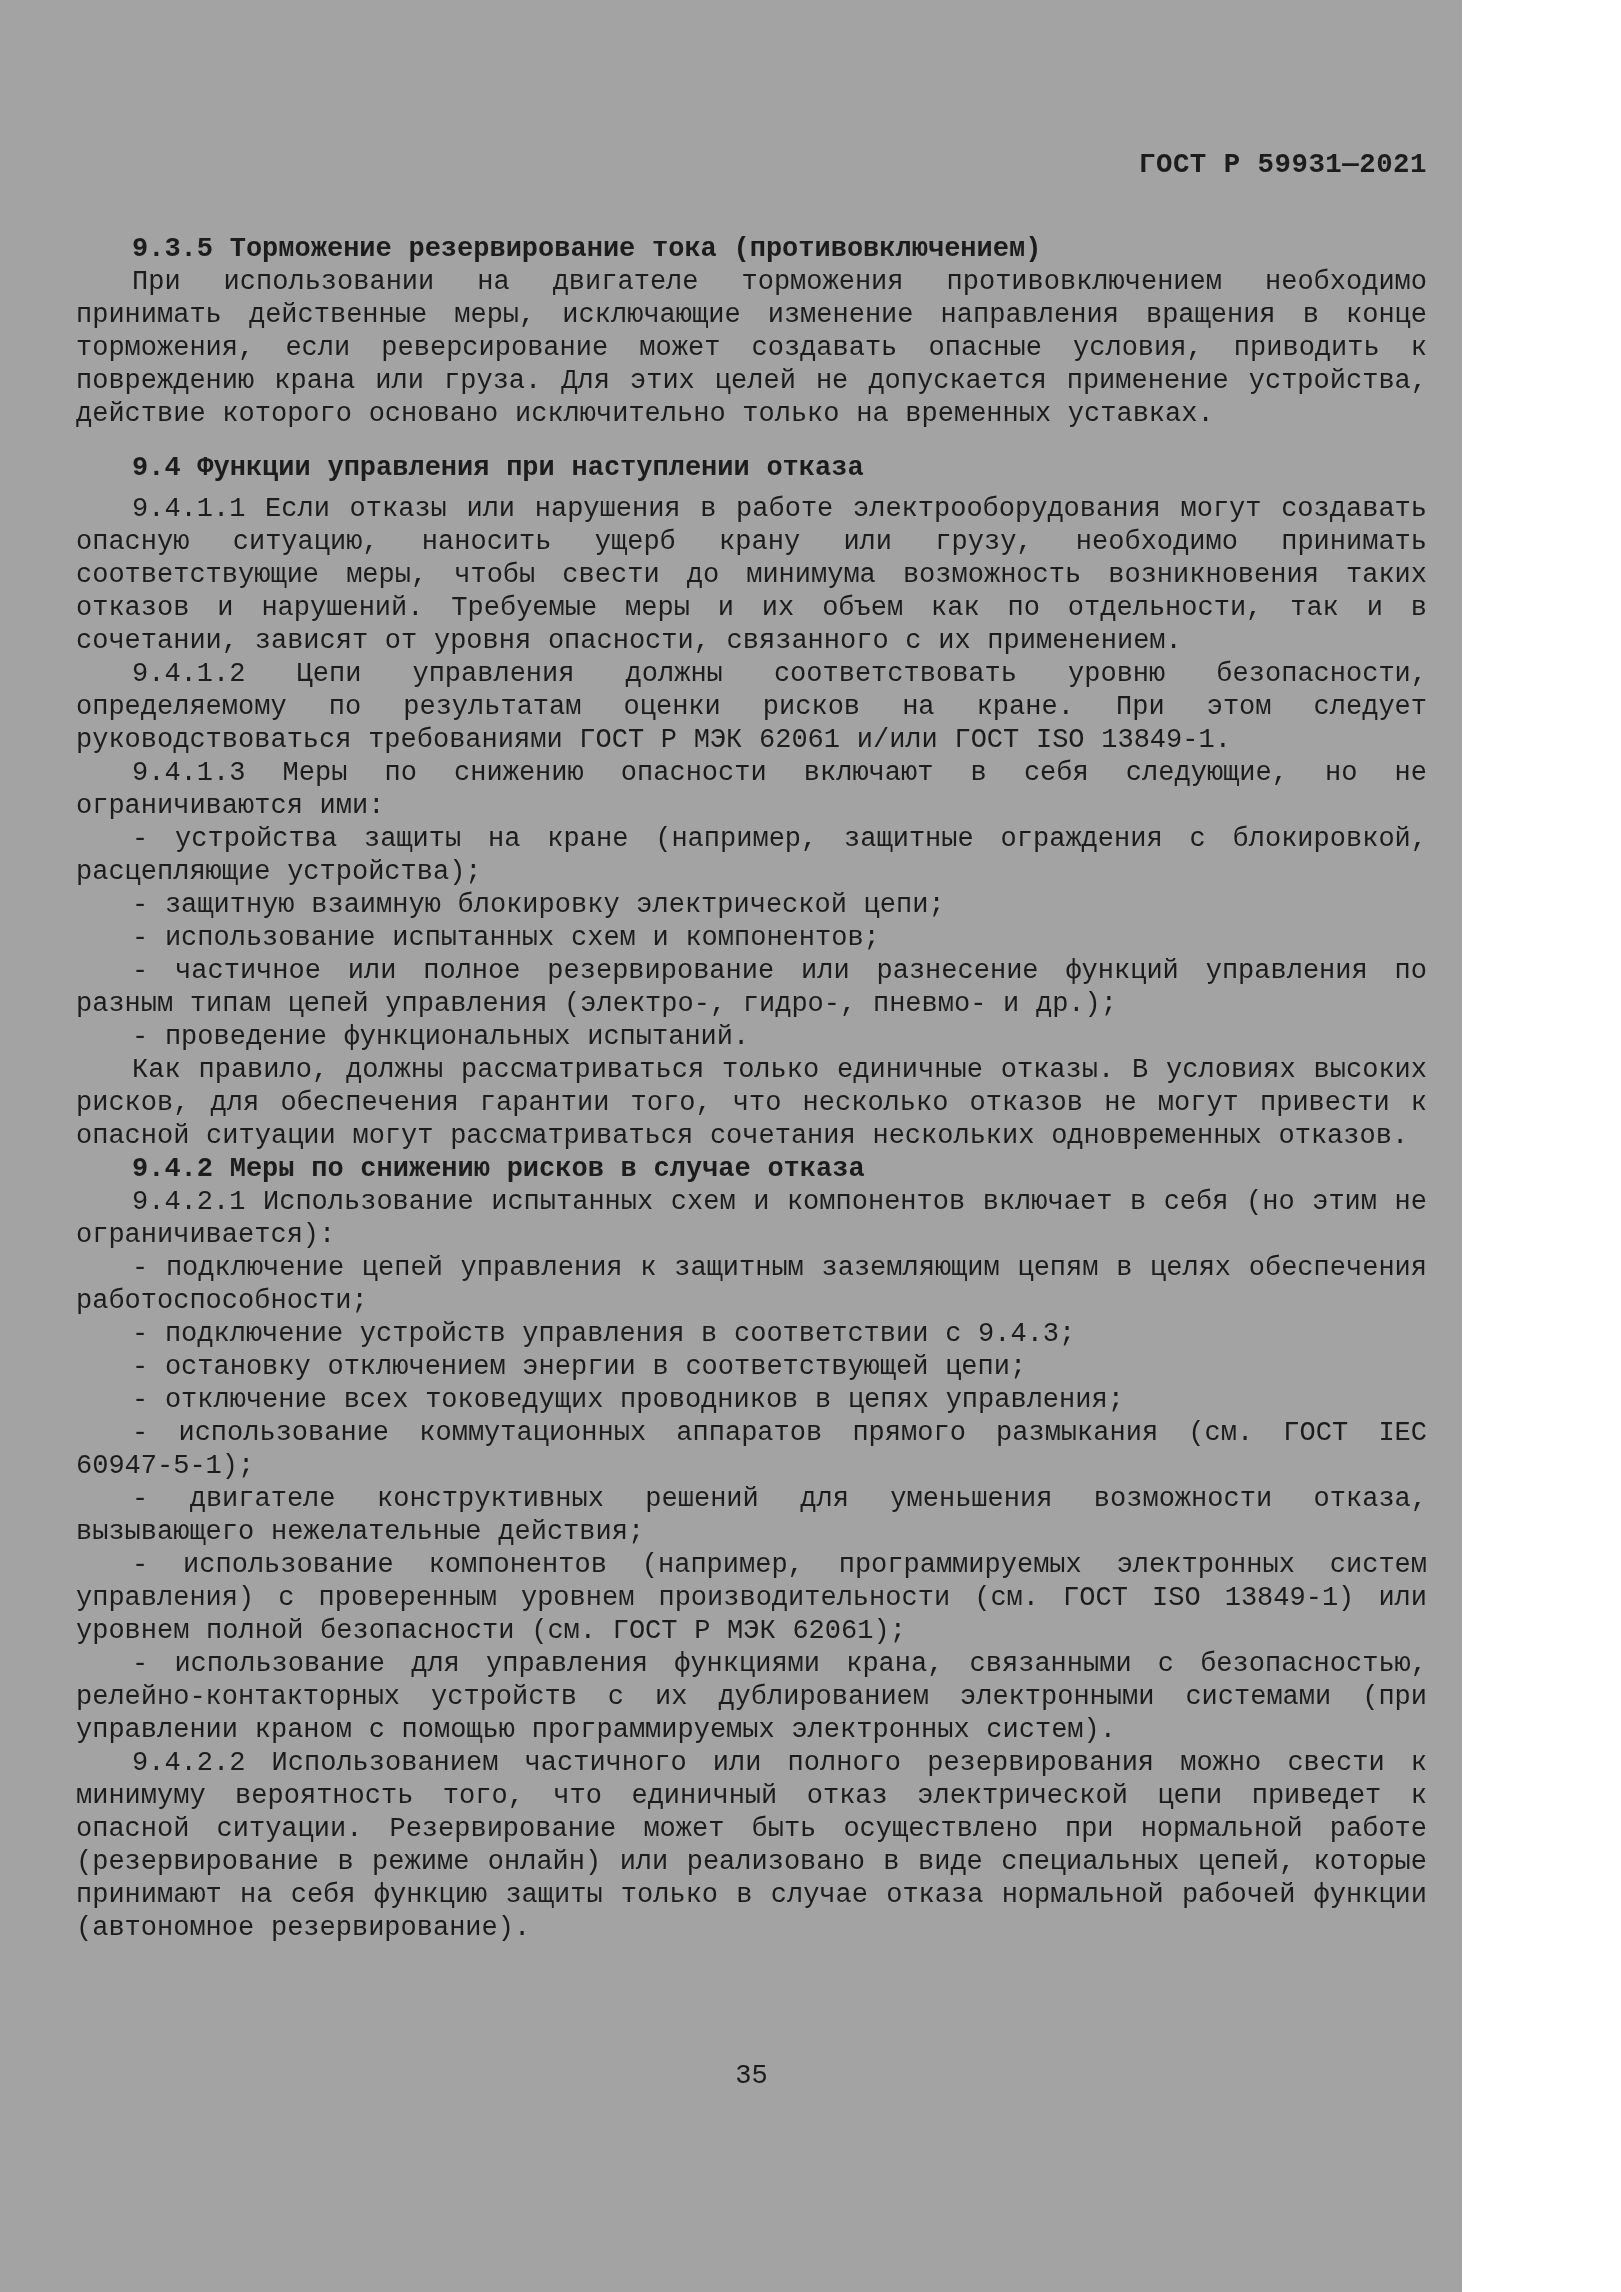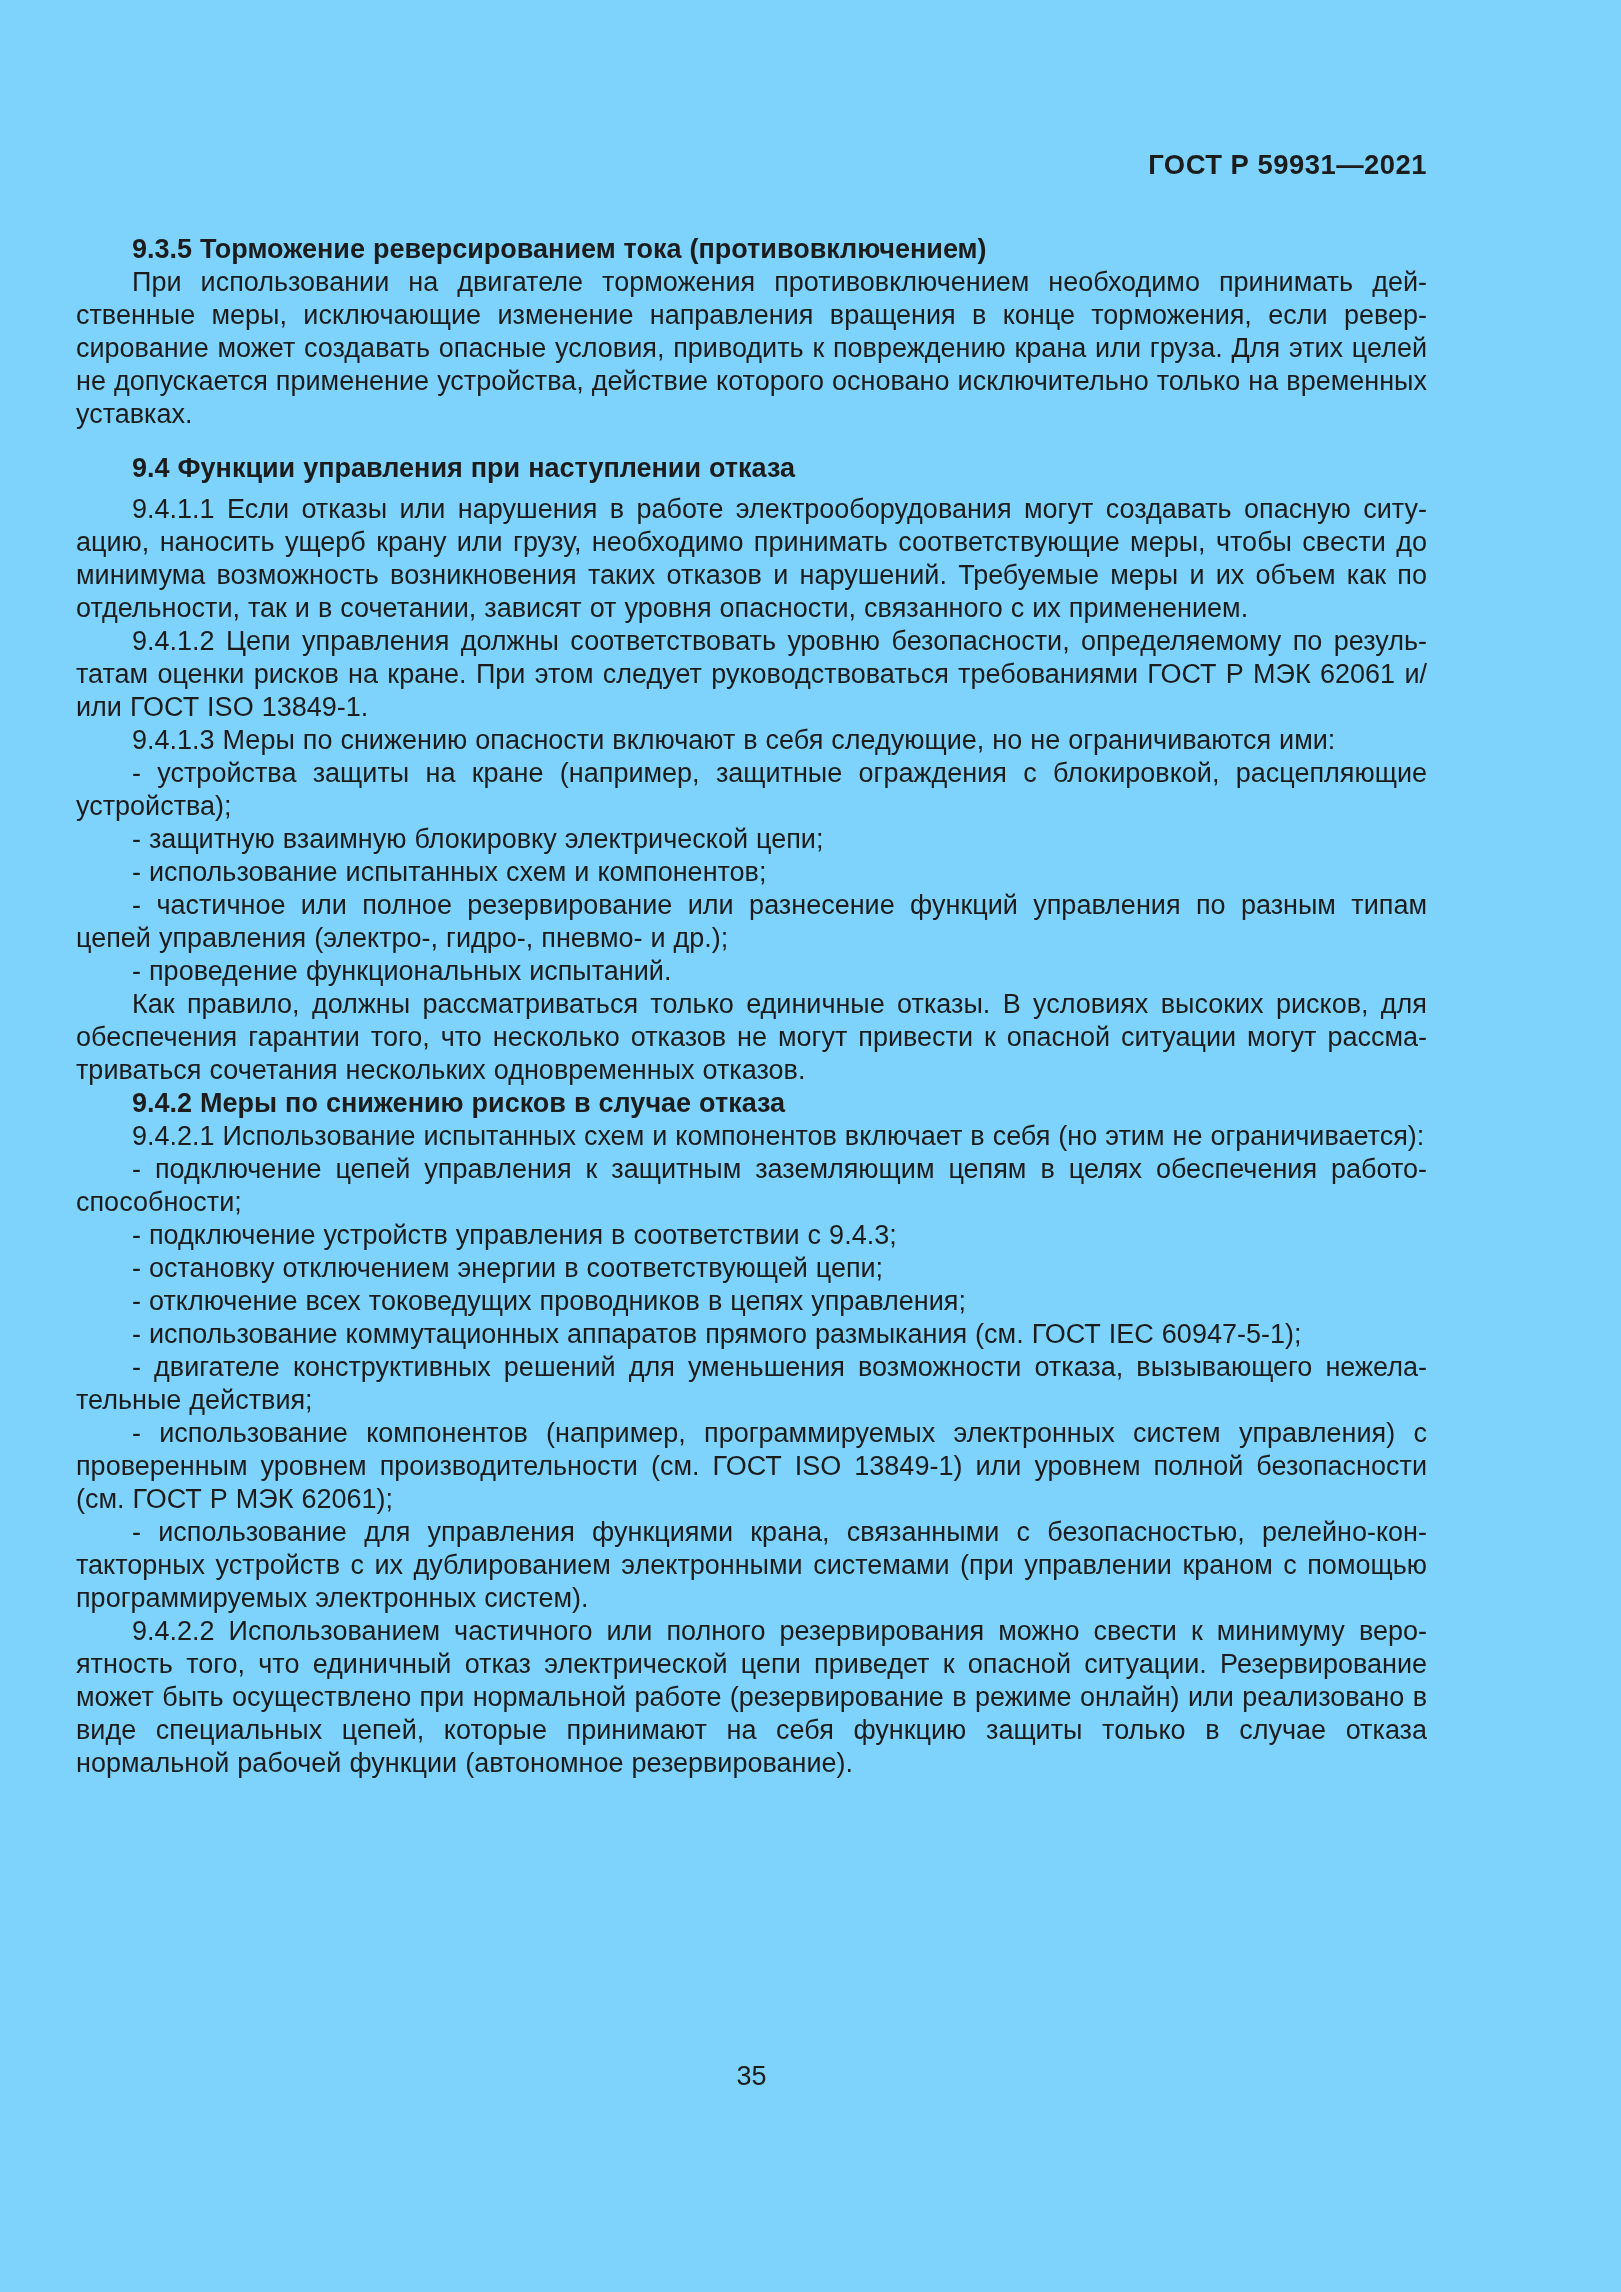--- a/index.html
+++ b/index.html
@@ -2,25 +2,25 @@
 <html lang="ru"><head>
 <meta charset="utf-8">
 <style>
   html, body {
     margin: 0;
     padding: 0;
     background: #ffffff;
   }
   .page {
     position: relative;
-    width: 1621px;
+    width: 1462px;
     height: 2293px;
-    background: #7dd3fc;
+    background: #a3a3a3;
     overflow: hidden;
-    font-family: Liberation Sans, sans-serif;
+    font-family: Liberation Mono, monospace;
     color: #1c1c1c;
   }
   .running-header {
     position: absolute;
     top: 149px;
     left: 76px;
     width: 1351px;
     text-align: right;
     font-weight: 700;
     font-size: 27.4px;
@@ -61,21 +61,21 @@
     font-size: 27px;
   }
 </style>
 </head>
 <body>
 
 <div class="page">
   <div class="running-header">ГОСТ Р 59931—2021</div>
 
   <main class="content">
-      <p class="h3">9.3.5 Торможение реверсированием тока (противовключением)</p>
+      <p class="h3">9.3.5 Торможение резервирование тока (противовключением)</p>
       <p class="para">При использовании на двигателе торможения противовключением необходимо принимать дей­ственные меры, исключающие изменение направления вращения в конце торможения, если ревер­сирование может создавать опасные условия, приводить к повреждению крана или груза. Для этих целей не допускается применение устройства, действие которого основано исключительно только на временных уставках.</p>
       <p class="h2">9.4 Функции управления при наступлении отказа</p>
       <p class="para">9.4.1.1 Если отказы или нарушения в работе электрооборудования могут создавать опасную ситу­ацию, наносить ущерб крану или грузу, необходимо принимать соответствующие меры, чтобы свести до минимума возможность возникновения таких отказов и нарушений. Требуемые меры и их объем как по отдельности, так и в сочетании, зависят от уровня опасности, связанного с их применением.</p>
       <p class="para">9.4.1.2 Цепи управления должны соответствовать уровню безопасности, определяемому по резуль­татам оценки рисков на кране. При этом следует руководствоваться требованиями ГОСТ Р МЭК 62061 и/или ГОСТ ISO 13849-1.</p>
       <p class="para">9.4.1.3 Меры по снижению опасности включают в себя следующие, но не ограничиваются ими:</p>
       <p class="para">- устройства защиты на кране (например, защитные ограждения с блокировкой, расцепляющие устройства);</p>
       <p class="para">- защитную взаимную блокировку электрической цепи;</p>
       <p class="para">- использование испытанных схем и компонентов;</p>
       <p class="para">- частичное или полное резервирование или разнесение функций управления по разным типам цепей управления (электро-, гидро-, пневмо- и др.);</p>
       <p class="para">- проведение функциональных испытаний.</p>

